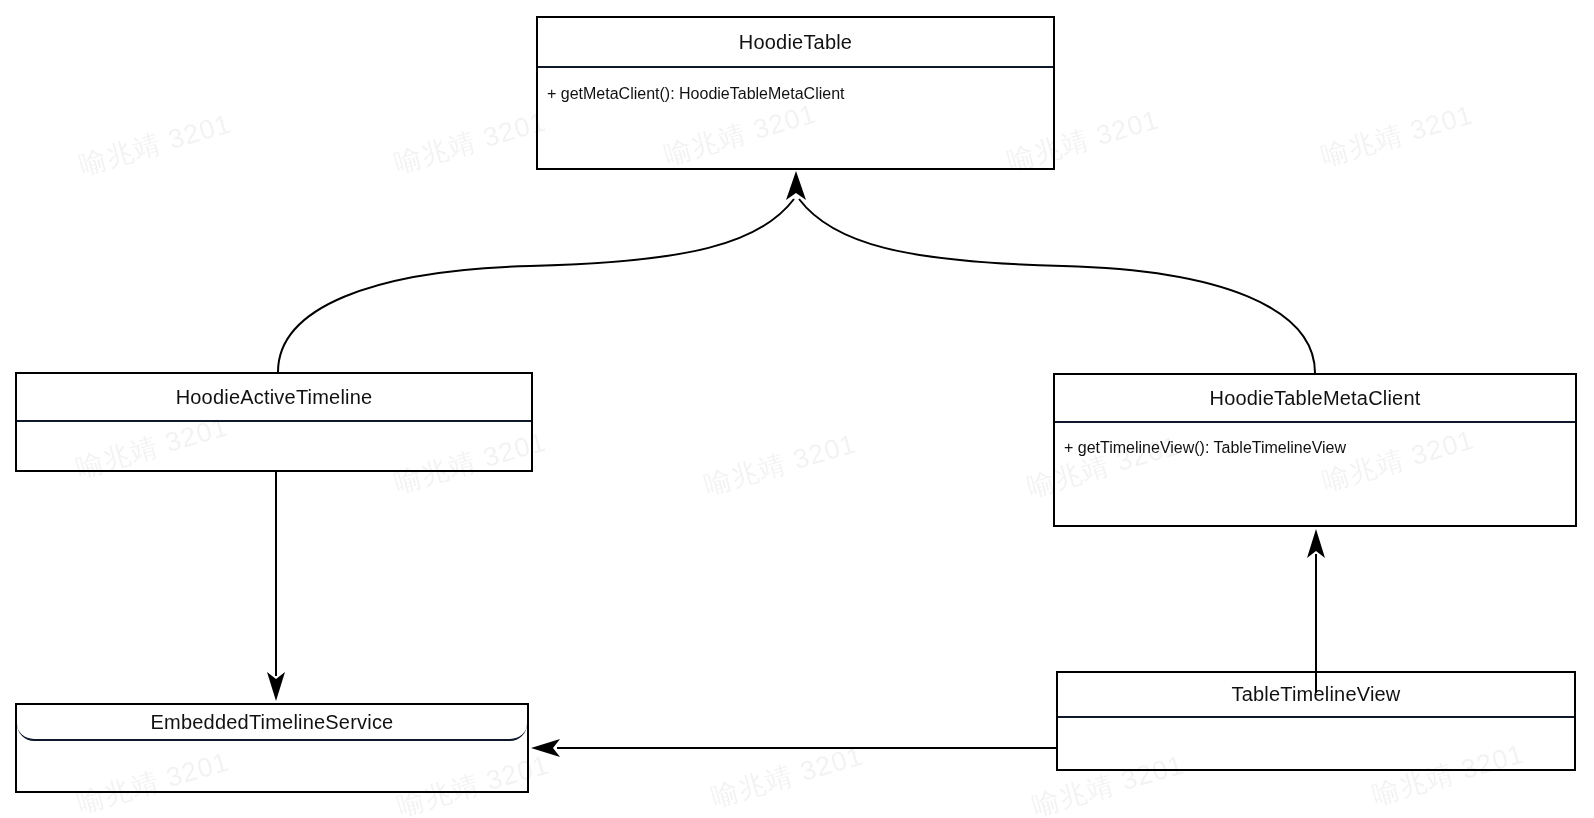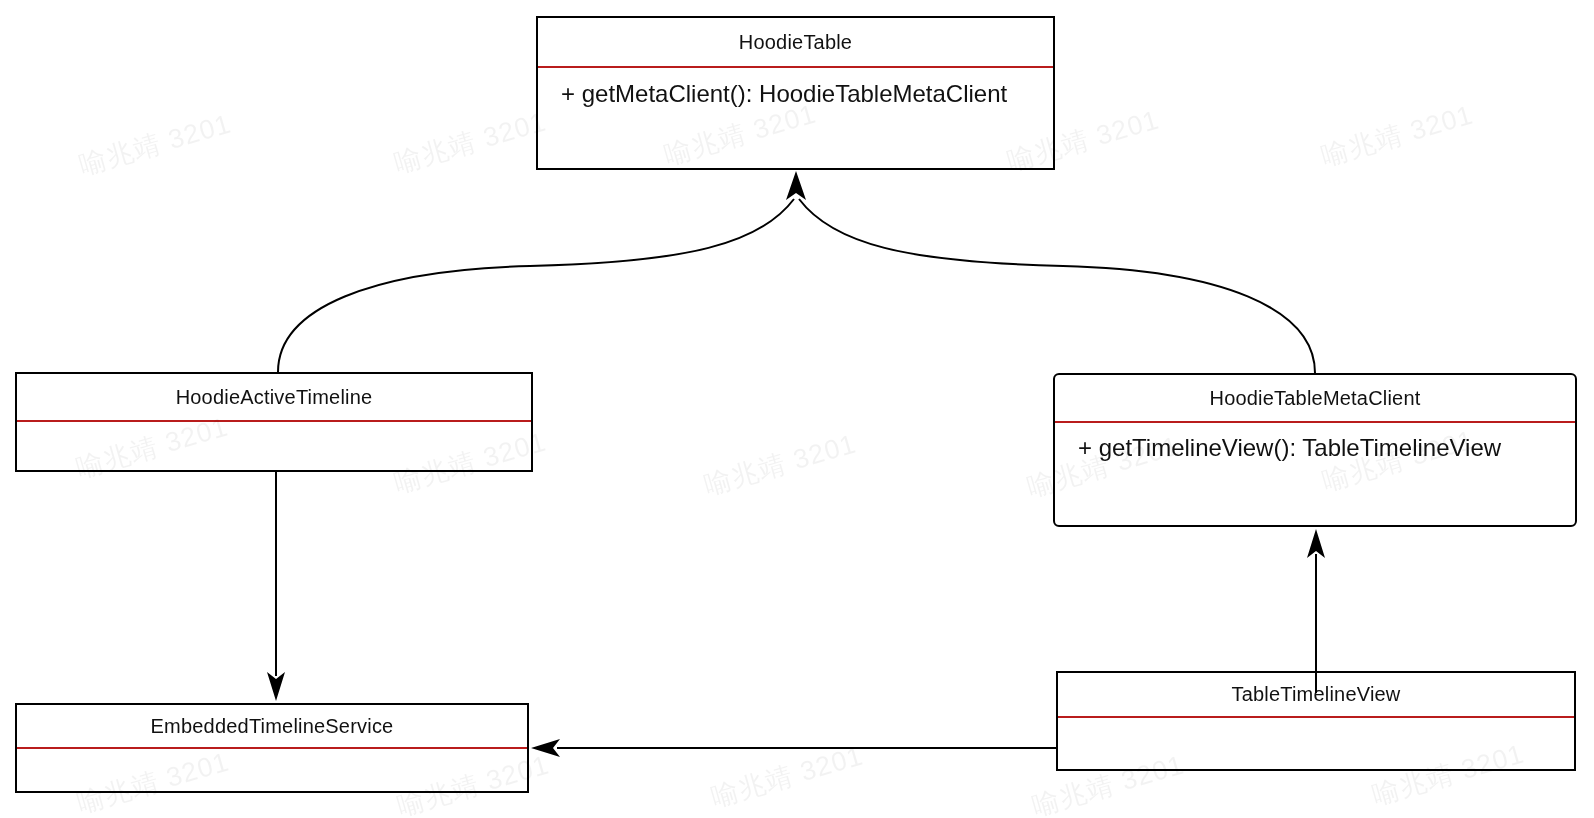--- a/index.html
+++ b/index.html
@@ -14,35 +14,35 @@
     color: #111111;
   }
   .uml-box {
     position: absolute;
     background: #ffffff;
     border: 2px solid #000000;
     z-index: 2;
   }
   .uml-title {
     width: 100%;
-    border-bottom: 2px solid #b91c1c;
+    border-bottom: 2px solid #0f172a;
     display: flex;
     align-items: center;
     justify-content: center;
     font-size: 20px;
     letter-spacing: 0.2px;
     color: #111111;
   }
   .uml-body { width: 100%; }
   .uml-body p {
     height: 50px;
     display: flex;
     align-items: center;
-    padding-left: 23px;
-    font-size: 24px;
+    padding-left: 9px;
+    font-size: 16px;
     color: #111111;
     white-space: nowrap;
   }
   .hoodie-table .uml-body p { height: 52px; }
   svg.edges {
     position: absolute;
     left: 0; top: 0;
     z-index: 3;
     pointer-events: none;
   }
@@ -70,29 +70,29 @@
     <div class="uml-body">
       <p>+ getMetaClient(): HoodieTableMetaClient</p>
     </div>
   </div>
 
   <div class="uml-box" style="left:15px; top:372px; width:518px; height:100px;">
     <div class="uml-title" style="height:48px;">HoodieActiveTimeline</div>
     <div class="uml-body"></div>
   </div>
 
-  <div class="uml-box" style="left:1053px; top:373px; width:524px; height:154px;border-radius:6px;">
+  <div class="uml-box" style="left:1053px; top:373px; width:524px; height:154px;">
     <div class="uml-title" style="height:48px;">HoodieTableMetaClient</div>
     <div class="uml-body">
       <p>+ getTimelineView(): TableTimelineView</p>
     </div>
   </div>
 
   <div class="uml-box" style="left:15px; top:703px; width:514px; height:90px;">
-    <div class="uml-title" style="height:44px;">EmbeddedTimelineService</div>
+    <div class="uml-title" style="height:36px;border-radius:17px;">EmbeddedTimelineService</div>
     <div class="uml-body"></div>
   </div>
 
   <div class="uml-box" style="left:1056px; top:671px; width:520px; height:100px;">
     <div class="uml-title" style="height:45px;">TableTimelineView</div>
     <div class="uml-body"></div>
   </div>
 
   <svg class="edges" width="1594" height="818" viewBox="0 0 1594 818">
 

